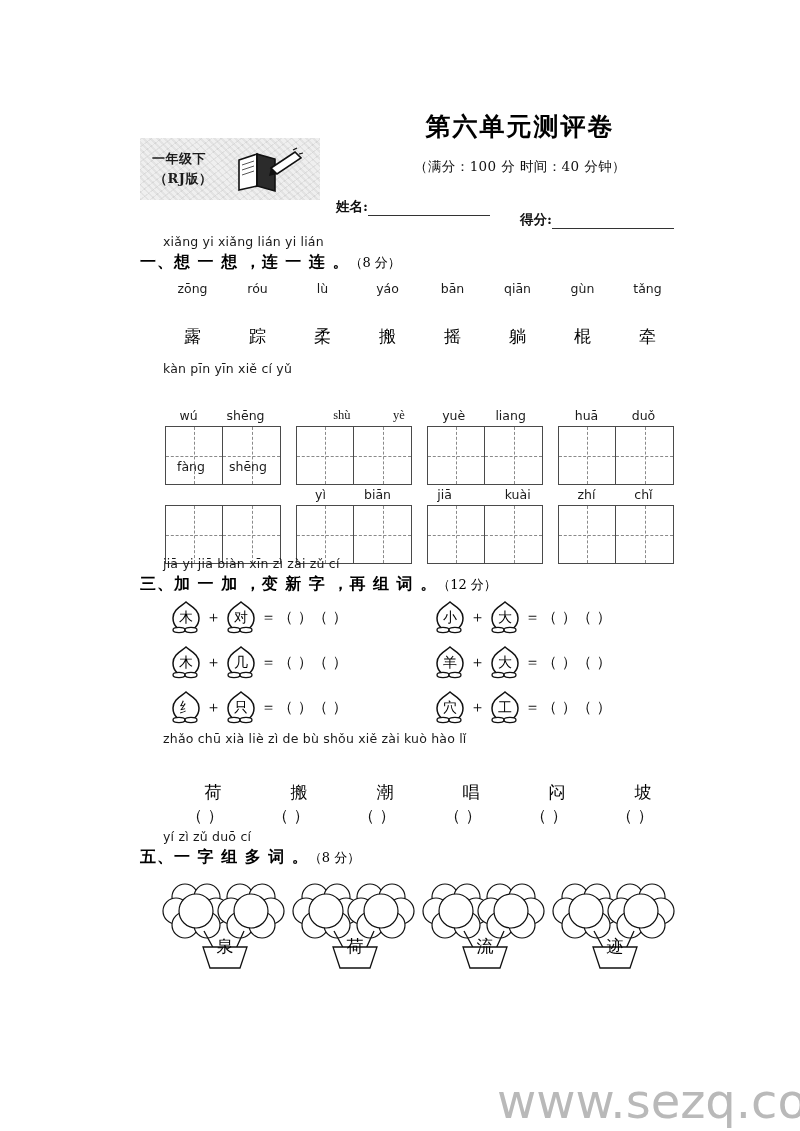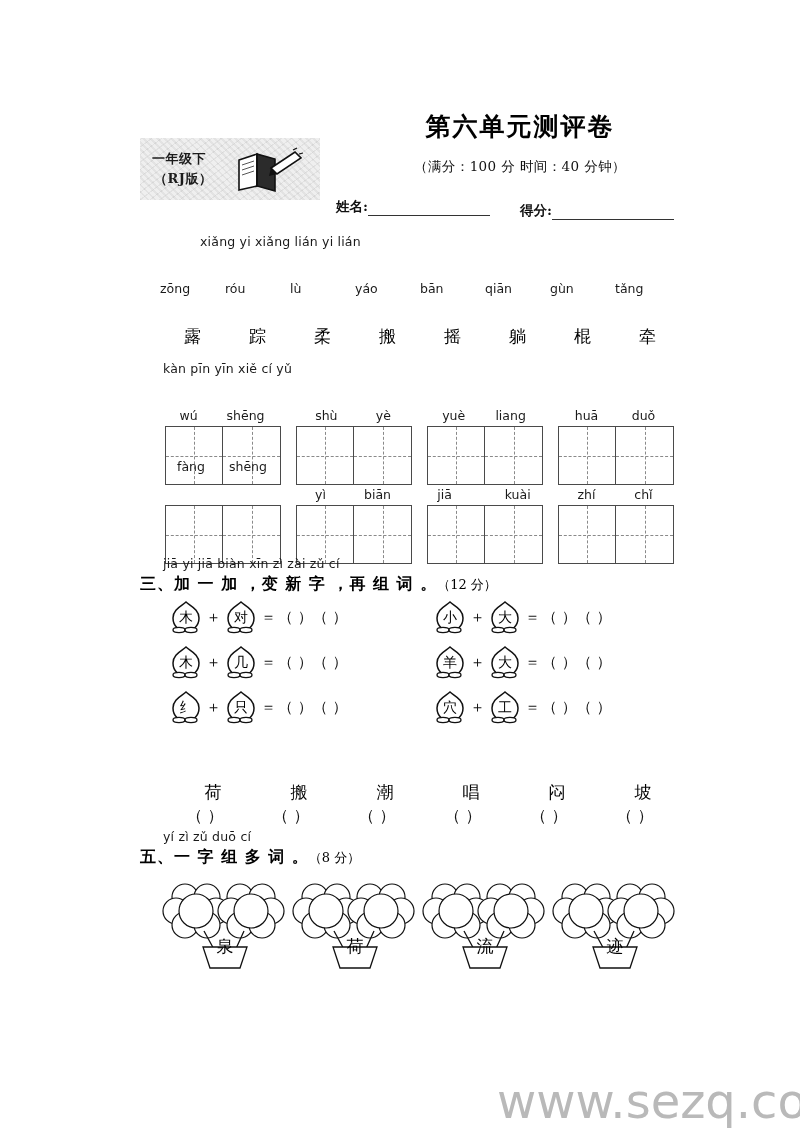--- a/index.html
+++ b/index.html
@@ -64,21 +64,21 @@
     font-weight:bold;font-size:16px;color:#000;letter-spacing:1px;
   }
   .q-head .pts{font-size:13px;font-weight:normal;letter-spacing:0;}
 
   .row-chars{position:absolute;display:flex;}
   .row-chars > span{
     font-family:"DejaVu Serif","Liberation Serif",serif;
     font-size:17px;text-align:center;color:#000;
   }
   .row-pinyin{position:absolute;display:flex;}
-  .row-pinyin > span{font-size:12.5px;color:#1a1a1a;}
+  .row-pinyin > span{font-size:12.5px;text-align:center;color:#1a1a1a;}
 
   
   .tzg{position:absolute;display:flex;border:1.1px solid #4a4a4a;background:#fff;}
   .tzg .cell{
     position:relative;width:57px;height:57px;
     border-right:1.1px solid #4a4a4a;box-sizing:border-box;
   }
   .tzg .cell:last-child{border-right:none;}
   .tzg .cell:before{
     content:"";position:absolute;left:0;right:0;top:50%;
@@ -156,28 +156,31 @@
     </div>
 
     <div class="title">第六单元测评卷</div>
     <div class="subtitle">（满分：100 分   时间：40 分钟）</div>
 
     <div class="idline">
       <div class="idfield" style="left:0px;top:0px;">
         <span class="idlabel">姓名:</span>
         <span class="idrule" style="width:122px;"></span>
       </div>
-      <div class="idfield" style="left:184px;top:4px;">
+      <div class="idfield" style="left:184px;top:13px;">
         <span class="idlabel">得分:</span>
         <span class="idrule" style="width:122px;"></span>
       </div>
     </div>
   </div>
 
-  <div class="pinyin-line" style="left:163px;top:234px;margin-left:37px;">xiǎng yi xiǎng  lián yi lián</div>
+  <div class="pinyin-line" style="left:163px;top:234px;">xiǎng yi xiǎng  lián yi lián</div>
+  <div class="q-head" style="left:140px;top:252px;">
+    <span>一、</span><span>想 一 想 ，连 一 连 。</span><span class="pts">（8 分）</span>
+  </div>
 
   <div class="row-pinyin" style="left:160px;top:281px;width:520px;">
     <span style="width:65px">zōng</span>
     <span style="width:65px">róu</span>
     <span style="width:65px">lù</span>
     <span style="width:65px">yáo</span>
     <span style="width:65px">bān</span>
     <span style="width:65px">qiān</span>
     <span style="width:65px">gùn</span>
     <span style="width:65px">tǎng</span>
@@ -198,21 +201,21 @@
 
   <div class="tzg-label" style="left:165px;top:408px;">
     <span>wú</span>
     <span>shēng</span>
   </div>
   <div class="tzg" style="left:165px;top:426px;">
     <div class="cell"></div>
     <div class="cell"></div>
   </div>
 
-  <div class="tzg-label" style="left:296px;top:408px;">
+  <div class="tzg-label" style="left:312px;top:408px;font-family:Liberation Serif, serif;">
     <span>shù</span>
     <span>yè</span>
   </div>
   <div class="tzg" style="left:296px;top:426px;">
     <div class="cell"></div>
     <div class="cell"></div>
   </div>
 
   <div class="tzg-label" style="left:427px;top:408px;">
     <span>yuè</span>
@@ -404,20 +407,21 @@
         <ellipse cx="10" cy="30" rx="6" ry="2.6" fill="#fff" stroke="#111" stroke-width="1.3"></ellipse>
         <ellipse cx="22" cy="30" rx="6" ry="2.6" fill="#fff" stroke="#111" stroke-width="1.3"></ellipse>
       </svg>
       <span>工</span>
     </span>
     <span class="op">＝</span>
     <span class="blank-paren">（        ）</span>
     <span class="blank-paren">（        ）</span>
   </div>
 
+  <div class="pinyin-line" style="left:163px;top:731px;">zhǎo chū xià liè zì de bù shǒu  xiě zài kuò hào lǐ</div>
 
   <div class="row-chars" style="left:170px;top:781px;width:520px;">
     <span style="width:86px">荷</span>
     <span style="width:86px">搬</span>
     <span style="width:86px">潮</span>
     <span style="width:86px">唱</span>
     <span style="width:86px">闷</span>
     <span style="width:86px">坡</span>
   </div>
 

